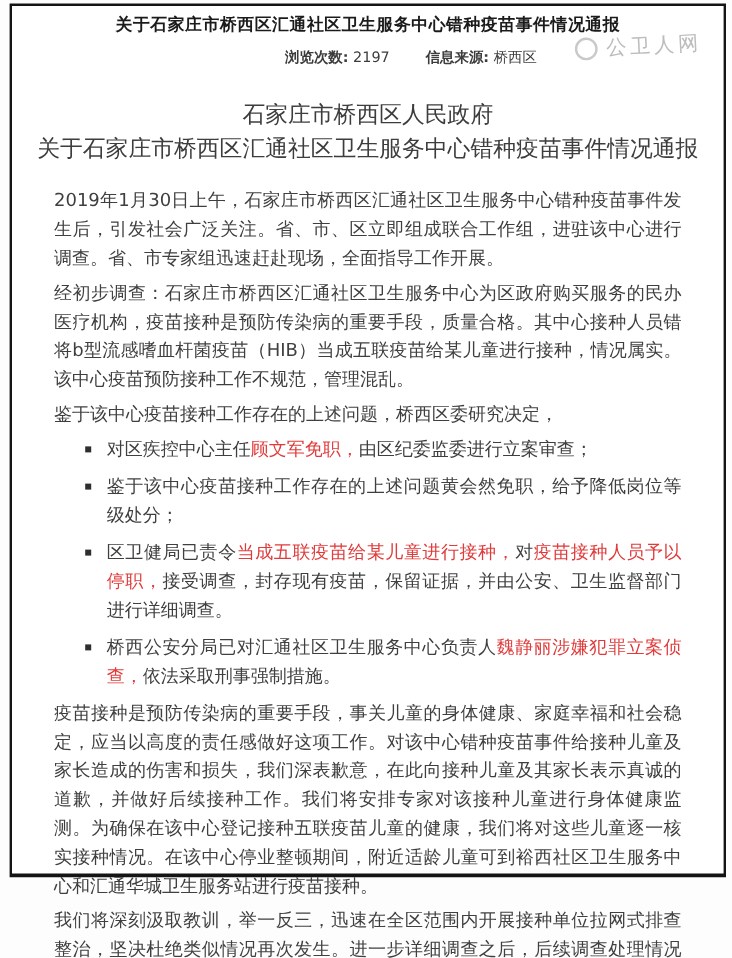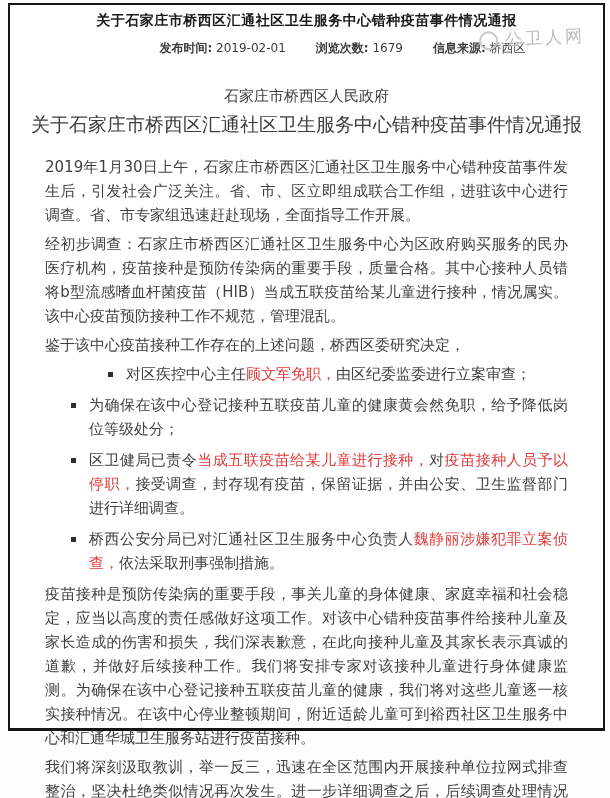--- a/index.html
+++ b/index.html
@@ -55,59 +55,54 @@
     width: 15px; height: 15px;
     border: 2px solid #c9c9c9;
     border-radius: 50%;
   }
   
   .title-block {
     margin-top: 26px;
     text-align: center;
     color: #3d3d3d;
   }
-  .title-l1 { font-size: 15px; line-height: 26px; }
+  .title-l1 { font-size: 19px; line-height: 26px; }
   .title-l2 { font-size: 19px; line-height: 26px; margin-top: 2px; }
   
   .doc-body {
     margin: 18px 35px 0 35px;
     font-size: 15px;
     line-height: 24px;
     color: #3f3f3f;
     text-align: justify;
   }
   .para { margin: 0 0 5px 0; }
   .bullet {
     display: flex;
     margin: 2px 0 7px 26px;
-    justify-content: center;
   }
   .bullet .marker {
     flex: none;
     width: 5px; height: 5px;
     background: #2e2e2e;
     margin: 10px 13px 0 0;
   }
   .red { color: #e03a3a; }
 </style>
 </head>
 <body>
 
 <div class="page">
 
   <div class="doc-header-title">关于石家庄市桥西区汇通社区卫生服务中心错种疫苗事件情况通报</div>
 
   <div class="meta-row">
     <span class="meta-item">
-      <span class="meta-label">发布时间:</span>
-      <span class="meta-value">2019-02-01</span>
-    </span>
-    <span class="meta-item">
       <span class="meta-label">浏览次数:</span>
-      <span class="meta-value">1679</span>
+      <span class="meta-value">2197</span>
     </span>
     <span class="meta-item">
       <span class="meta-label">信息来源:</span>
       <span class="meta-value">桥西区</span>
     </span>
   </div>
 
   <div class="watermark">
     <span class="wm-circle"></span>
     <span>公卫人网</span>
@@ -121,21 +116,21 @@
   <div class="doc-body">
       <div class="para"><span>2019年1月30日上午，石家庄市桥西区汇通社区卫生服务中心错种疫苗事件发生后，引发社会广泛关注。省、市、区立即组成联合工作组，进驻该中心进行调查。省、市专家组迅速赶赴现场，全面指导工作开展。</span></div>
       <div class="para"><span>经初步调查：石家庄市桥西区汇通社区卫生服务中心为区政府购买服务的民办医疗机构，疫苗接种是预防传染病的重要手段，质量合格。其中心接种人员错将b型流感嗜血杆菌疫苗（HIB）当成五联疫苗给某儿童进行接种，情况属实。该中心疫苗预防接种工作不规范，管理混乱。</span></div>
       <div class="para"><span>鉴于该中心疫苗接种工作存在的上述问题，桥西区委研究决定，</span></div>
       <div class="bullet">
         <span class="marker"></span>
         <span><span>对区疾控中心主任</span><span class="red" style="color: rgb(224, 58, 58);">顾文军免职，</span><span>由区纪委监委进行立案审查；</span></span>
       </div>
       <div class="bullet">
         <span class="marker"></span>
-        <span><span>为确保在该中心登记接种五联疫苗儿童的健康</span><span class="red" style="color: #404040;">黄会然免职，</span><span>给予降低岗位等级处分；</span></span>
+        <span><span>鉴于该中心疫苗接种工作存在的上述问题</span><span class="red" style="color: #404040;">黄会然免职，</span><span>给予降低岗位等级处分；</span></span>
       </div>
       <div class="bullet">
         <span class="marker"></span>
         <span><span>区卫健局已责令</span><span class="red" style="color: rgb(224, 58, 58);">当成五联疫苗给某儿童进行接种，</span><span>对</span><span class="red" style="color: rgb(224, 58, 58);">疫苗接种人员予以停职，</span><span>接受调查，封存现有疫苗，保留证据，并由公安、卫生监督部门进行详细调查。</span></span>
       </div>
       <div class="bullet">
         <span class="marker"></span>
         <span><span>桥西公安分局已对汇通社区卫生服务中心负责人</span><span class="red" style="color: rgb(224, 58, 58);">魏静丽涉嫌犯罪立案侦查，</span><span>依法采取刑事强制措施。</span></span>
       </div>
       <div class="para"><span>疫苗接种是预防传染病的重要手段，事关儿童的身体健康、家庭幸福和社会稳定，应当以高度的责任感做好这项工作。对该中心错种疫苗事件给接种儿童及家长造成的伤害和损失，我们深表歉意，在此向接种儿童及其家长表示真诚的道歉，并做好后续接种工作。我们将安排专家对该接种儿童进行身体健康监测。为确保在该中心登记接种五联疫苗儿童的健康，我们将对这些儿童逐一核实接种情况。在该中心停业整顿期间，附近适龄儿童可到裕西社区卫生服务中心和汇通华城卫生服务站进行疫苗接种。</span></div>

